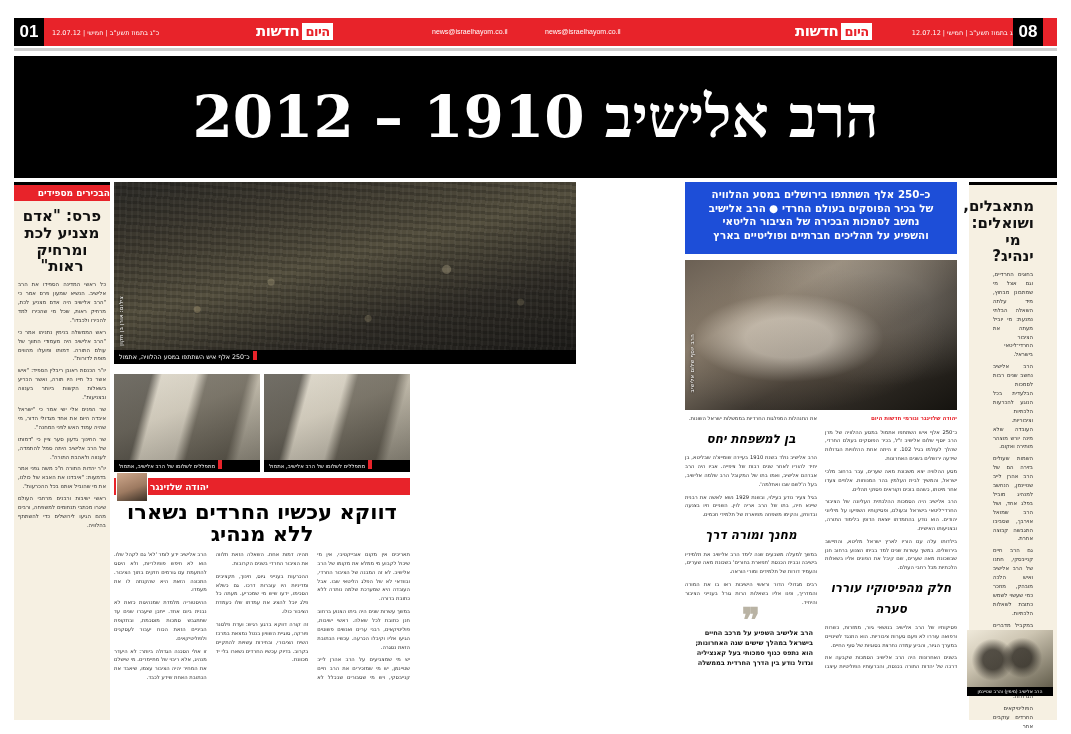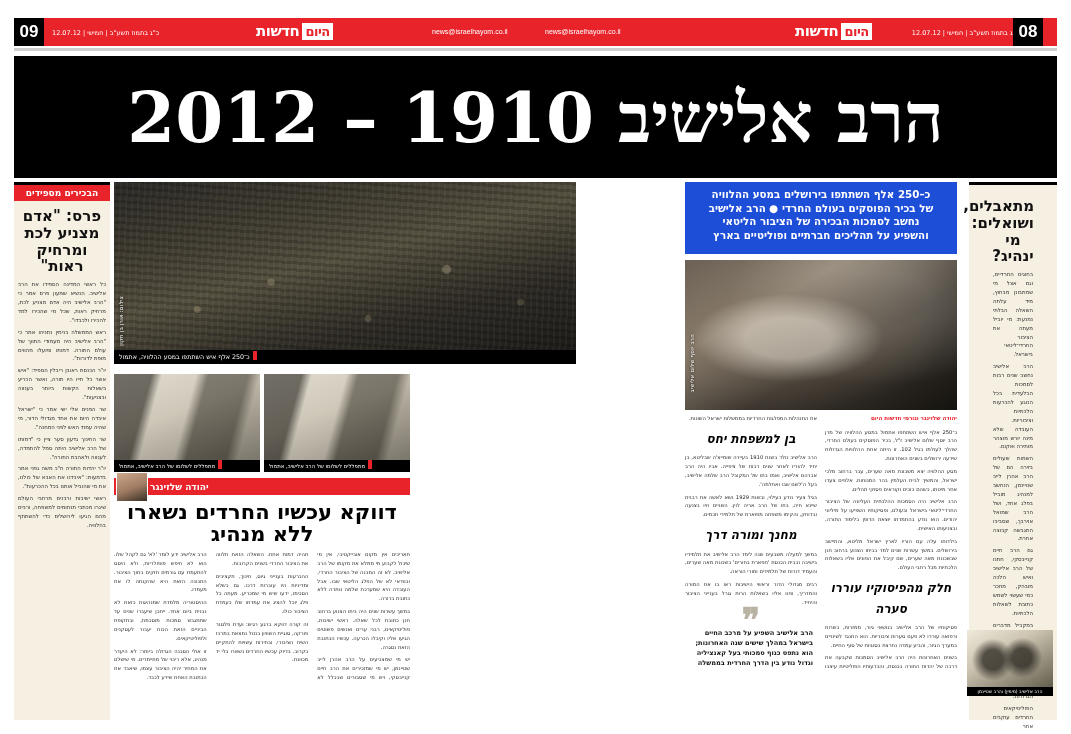--- a/index.html
+++ b/index.html
@@ -60,21 +60,21 @@
   
   .title-band {
     position: absolute; left: 14px; right: 14px; top: 56px; height: 122px;
     background: #000;
     display: flex; align-items: center; justify-content: center;
   }
   .big-title {
     color: #fff;
     font-family: "DejaVu Serif", "Liberation Serif", serif;
     font-weight: bold;
-    font-size: 69px;
+    font-size: 58px;
     line-height: 1;
     white-space: nowrap;
     letter-spacing: 0px;
     direction: rtl;
   }
 
   
   .body-area { position: absolute; left: 14px; right: 14px; top: 182px; bottom: 14px; }
 
   
@@ -84,21 +84,21 @@
     border-top: 3px solid #000;
     padding: 6px 20px;
   }
   .col-left {
     position: absolute; left: 0; top: 0; width: 96px; height: 100%;
     background: #f6f0e2;
     border-top: 3px solid #000;
     padding: 0;
   }
   .red-flag {
-    background: #e8232a; color: #fff; text-align: center;
+    background: #e8232a; color: #fff; 
     font-size: 9px; font-weight: bold; padding: 3px 0;
     font-family: "DejaVu Sans", sans-serif;
   }
   .side-head {
     font-family: "DejaVu Sans", sans-serif;
     font-weight: bold; font-size: 15px; line-height: 1.12;
     text-align: center; color: #111; padding: 7px 3px 5px;
   }
   .side-body {
     font-size: 5.4px; line-height: 1.65; color: #2a2a2a;
@@ -252,21 +252,21 @@
   }
   .bp-cap { position:absolute; left:0; right:0; bottom:0; background:#000; color:#fff;
             font-size:4.6px; line-height:9px; height:9px; text-align:center; }
 </style>
 </head>
 <body>
 
 <div class="page">
 
   <div class="masthead"></div>
-  <div class="pagenum left">09</div>
+  <div class="pagenum left">01</div>
   <div class="pagenum right">08</div>
   <div class="mast-date l">כ"ג בתמוז תשע"ב | חמישי | 12.07.12</div>
   <div class="mast-date r">כ"ג בתמוז תשע"ב | חמישי | 12.07.12</div>
   <div class="mast-email a">news@israelhayom.co.il</div>
   <div class="mast-email b">news@israelhayom.co.il</div>
   <div class="mast-logo a">
     <span class="chip">היום</span>
     <span>חדשות</span>
   </div>
   <div class="mast-logo b">

